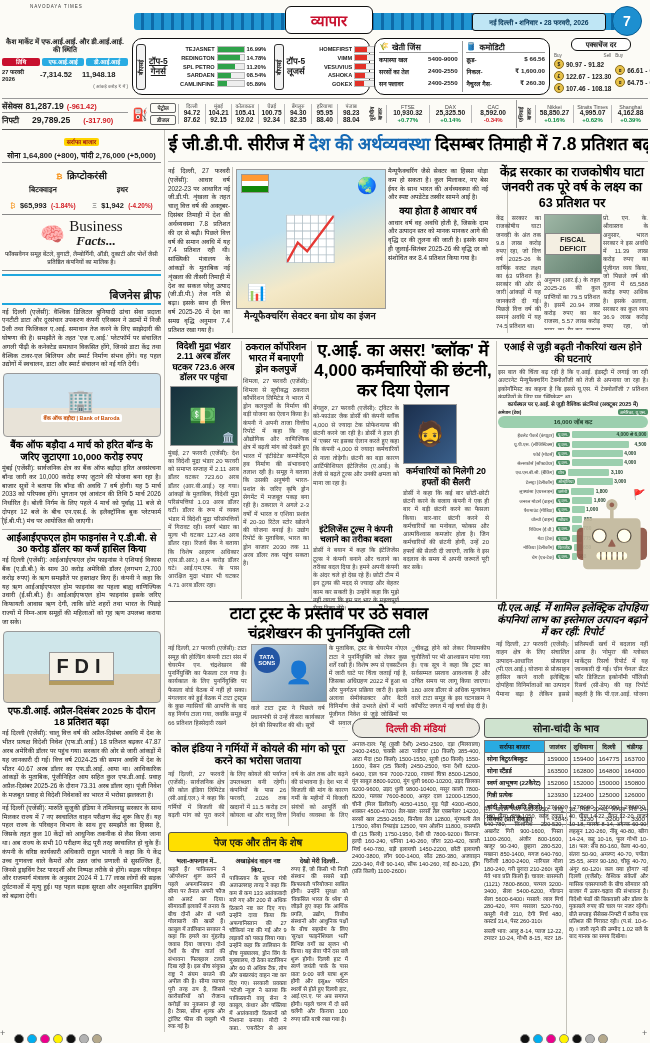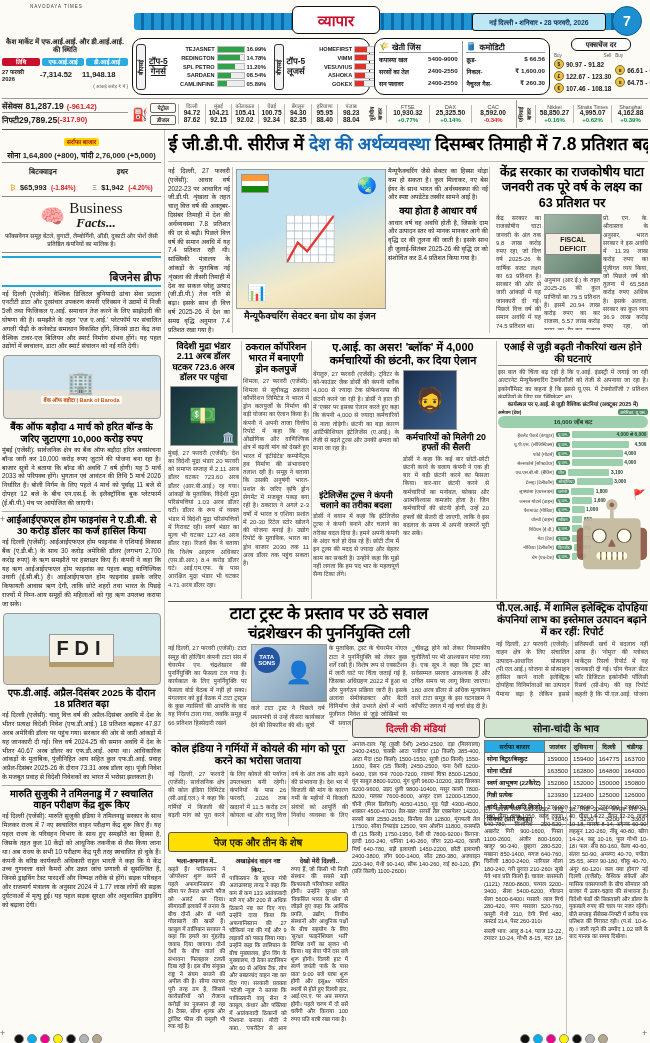--- a/index.html
+++ b/index.html
@@ -42,21 +42,21 @@
   .regdot{width:8px;height:8px;border-radius:50%;display:inline-block;margin-right:3px;}
 </style>
 </head>
 <body>
 
 <div class="page">
 
   <div class="abs" style="left:4px;top:4px;width:642px;height:32px;">
     <div class="abs" style="left:130px;top:9px;width:505px;height:17px;border-radius:3px;background:repeating-linear-gradient(90deg,#2196d3 0 7px,#0d6aa8 7px 10px);"></div>
     <div class="abs" style="left:26px;top:0px;font-size:4.5px;letter-spacing:1px;color:#333;">NAVODAYA TIMES</div>
-    <div class="abs" style="left:288px;top:2px;width:86px;height:26px;background:#fff;border:1.6px solid #111;border-radius:6px;display:flex;align-items:center;justify-content:center;">
+    <div class="abs" style="left:281px;top:2px;width:86px;height:26px;background:#fff;border:1.6px solid #111;border-radius:6px;display:flex;align-items:center;justify-content:center;">
       <span style="color:#c8102e;font-weight:bold;font-size:15px;">व्यापार</span>
     </div>
     <div class="abs" style="left:468px;top:9px;width:132px;height:16px;background:#bfe6f5;border:1px solid #111;border-radius:3px;display:flex;align-items:center;justify-content:center;">
       <span style="font-size:6.8px;font-weight:bold;color:#0a3a5c;">नई दिल्ली • शनिवार • 28 फरवरी, 2026</span>
     </div>
     <div class="abs" style="left:608px;top:2px;width:28px;height:28px;background:#1d8fd0;border:1.5px solid #0b5e93;border-radius:50%;display:flex;align-items:center;justify-content:center;">
       <span style="color:#fff;font-weight:bold;font-size:14px;">7</span>
     </div>
   </div>
 
@@ -254,21 +254,21 @@
     </div>
   </div>
 
   <div class="abs" style="left:2px;top:98px;width:646px;height:30px;border-top:1px solid #999;border-bottom:1.4px solid #555;">
     <div class="abs" style="left:0;top:0;width:126px;height:30px;">
       <div style="border-bottom:0.8px solid #999;display:flex;gap:3px;align-items:baseline;padding:1px 0;">
         <span style="font-weight:bold;font-size:8px;">सेंसेक्स</span>
         <span style="font-weight:bold;font-size:8.6px;">81,287.19</span>
         <span class="red" style="font-size:7.4px;font-weight:bold;">(-961.42)</span>
       </div>
-      <div style="display:flex;gap:0;align-items:center;padding:1px 0;">
+      <div style="display:flex;gap:13px;align-items:flex-end;padding:1px 0;">
         <span style="font-weight:bold;font-size:8px;">निफ्टी</span>
         <span style="font-weight:bold;font-size:8.6px;">29,789.25</span>
         <span class="red" style="font-size:7.4px;font-weight:bold;">(-317.90)</span>
       </div>
     </div>
     <div class="abs" style="left:130px;top:1px;width:232px;height:28px;display:flex;align-items:center;gap:2px;">
       <span style="font-size:13px;">⛽</span>
       <div style="width:26px;text-align:center;">
         <div style="font-size:5.6px;font-weight:bold;border:0.7px solid #666;border-radius:2px;margin-bottom:2px;">पेट्रोल</div>
         <div style="font-size:5.6px;font-weight:bold;border:0.7px solid #666;border-radius:2px;">डीजल</div>
@@ -352,20 +352,22 @@
         </div>
     </div>
   </div>
 
   <div class="abs sep" style="left:2px;top:130px;width:163px;height:902px;padding-right:3px;box-sizing:border-box;">
     <div style="text-align:center;">
       <span class="chip" style="background:#ffd400;color:#a01218;">सर्राफा बाजार</span>
       <div style="font-size:7.6px;font-weight:bold;border-bottom:1px solid #888;padding:2px 0;">सोना 1,64,800 (+800), चांदी 2,76,000 (+5,000)</div>
     </div>
     <div style="border-bottom:1px solid #888;padding:2px 0;text-align:center;">
+      <div><span style="color:#f7931a;font-weight:bold;font-size:8px;">₿</span>
+        <span style="font-weight:bold;font-size:9.5px;">क्रिप्टोकरंसी</span></div>
       <div style="display:flex;justify-content:space-around;margin-top:1px;">
         <div>
           <div style="font-size:7.4px;font-weight:bold;">बिटक्वाइन</div>
           <span style="color:#f7931a;font-size:7px;">₿</span>
           <span style="font-size:7.4px;font-weight:bold;">$65,993</span>
           <span class="red" style="font-size:6.4px;font-weight:bold;">(-1.84%)</span>
         </div>
         <div>
           <div style="font-size:7.4px;font-weight:bold;">इथर</div>
           <span style="color:#555;font-size:7px;">Ξ</span>
@@ -405,21 +407,20 @@
       <div class="tiny">नई दिल्ली (एजेंसी): आईआईएफएल होम फाइनांस ने एशियाई विकास बैंक (ए.डी.बी.) के साथ 30 करोड़ अमेरिकी डॉलर (लगभग 2,700 करोड़ रुपए) के ऋण समझौते पर हस्ताक्षर किए हैं। कंपनी ने कहा कि यह ऋण आईआईएफएल होम फाइनांस का पहला बाह्य वाणिज्यिक उधारी (ई.सी.बी.) है। आईआईएफएल होम फाइनांस इसके जरिए किफायती आवास ऋण देगी, ताकि छोटे शहरों तथा भारत के पिछड़े राज्यों में निम्न-आय समूहों की महिलाओं को गृह ऋण उपलब्ध कराया जा सके।</div>
     </div>
     <div class="imgph" style="width:156px;height:70px;margin:4px auto 2px;background:linear-gradient(180deg,#cfe6ea 0 60%,#d9cdb5 60% 100%);border-radius:4px;gap:6px;">
       <span style="font-size:20px;font-weight:bold;letter-spacing:6px;color:#222;background:#f6f2e8;border:1px solid #999;padding:2px 6px;box-shadow:0 4px 0 #b49b5e;">FDI</span>
     </div>
     <div>
       <div class="story-h" style="font-size:9.6px;text-align:center;margin:2px 0;">एफ.डी.आई. अप्रैल-दिसंबर 2025 के दौरान 18 प्रतिशत बढ़ा</div>
       <div class="tiny">नई दिल्ली (एजेंसी): चालू वित्त वर्ष की अप्रैल-दिसंबर अवधि में देश के भीतर प्रत्यक्ष विदेशी निवेश (एफ.डी.आई.) 18 प्रतिशत बढ़कर 47.87 अरब अमेरिकी डॉलर पर पहुंच गया। सरकार की ओर से जारी आंकड़ों में यह जानकारी दी गई। वित्त वर्ष 2024-25 की समान अवधि में देश के भीतर 40.67 अरब डॉलर का एफ.डी.आई. आया था। आधिकारिक आंकड़ों के मुताबिक, पूंजीनिहित आय सहित कुल एफ.डी.आई. प्रवाह अप्रैल-दिसंबर 2025-26 के दौरान 73.31 अरब डॉलर रहा। पूंजी निवेश के मजबूत प्रवाह से विदेशी निवेशकों का भारत में भरोसा झलकता है।</div>
     </div>
     <div style="border-top:0.8px solid #aaa;margin-top:3px;">
-      <div class="story-h" style="font-size:9.6px;text-align:center;margin:2px 0;">मारुति सुजुकी ने तमिलनाडु में 7 स्वचालित वाहन परीक्षण केंद्र शुरू किए</div>
       <div class="tiny">नई दिल्ली (एजेंसी): मारुति सुजुकी इंडिया ने तमिलनाडु सरकार के साथ मिलकर राज्य में 7 नए स्वचालित वाहन परीक्षण केंद्र शुरू किए हैं। यह पहल राज्य के परिवहन विभाग के साथ हुए समझौते का हिस्सा है, जिसके तहत कुल 10 केंद्रों को आधुनिक तकनीक से लैस किया जाना था। अब राज्य के सभी 10 परीक्षण केंद्र पूरी तरह स्वचालित हो चुके हैं। कंपनी के वरिष्ठ कार्यकारी अधिकारी राहुल भारती ने कहा कि ये केंद्र उच्च गुणवत्ता वाले कैमरों और उन्नत जांच प्रणाली से सुसज्जित हैं, जिनसे ड्राइविंग टैस्ट पारदर्शी और निष्पक्ष तरीके से होंगे। सड़क परिवहन और राजमार्ग मंत्रालय के अनुसार 2024 में 1.77 लाख लोगों की सड़क दुर्घटनाओं में मृत्यु हुई। यह पहल सड़क सुरक्षा और अनुशासित ड्राइविंग को बढ़ावा देगी।</div>
     </div>
   </div>
 
   <div class="abs" style="left:168px;top:127px;width:480px;height:34px;display:flex;align-items:center;justify-content:center;white-space:nowrap;overflow:hidden;border-bottom:0.8px solid #bbb;">
     <span class="story-h" style="font-size:17.5px;">
       <span>नई जी.डी.पी. सीरीज में </span><span class="blue">देश की अर्थव्यवस्था</span><span> दिसम्बर तिमाही में 7.8 प्रतिशत बढ़ी</span>
     </span>
   </div>
 
@@ -427,21 +428,21 @@
     <div class="abs tiny sep" style="left:0;top:2px;width:62px;height:166px;overflow:hidden;padding-right:2px;">नई दिल्ली, 27 फरवरी (एजेंसी): आधार वर्ष 2022-23 पर आधारित नई जी.डी.पी. शृंखला के तहत चालू वित्त वर्ष की अक्तूबर-दिसंबर तिमाही में देश की अर्थव्यवस्था 7.8 प्रतिशत की दर से बढ़ी। पिछले वित्त वर्ष की समान अवधि में यह 7.4 प्रतिशत रही थी। सांख्यिकी मंत्रालय के आंकड़ों के मुताबिक नई शृंखला की तीसरी तिमाही में देश का सकल घरेलू उत्पाद (जी.डी.पी.) तेज गति से बढ़ा। इसके साथ ही वित्त वर्ष 2025-26 में देश का समग्र वृद्धि अनुमान 7.4 प्रतिशत रखा गया है।</div>
     <div class="abs" style="left:68px;top:4px;width:148px;height:160px;">
       <div class="imgph" style="width:148px;height:138px;background:linear-gradient(160deg,#bfe0ef 0 40%,#f4e9c8 70%,#e9d7a8 100%);flex-direction:column;">
         <div style="position:absolute;left:4px;top:4px;width:26px;height:17px;background:linear-gradient(180deg,#ff9933 0 33%,#fff 33% 66%,#138808 66% 100%);border:0.6px solid #999;"></div>
         <span style="font-size:44px;">📈</span>
         <span style="font-size:16px;position:absolute;left:10px;bottom:6px;">📊</span>
         <span style="font-size:16px;position:absolute;right:8px;top:6px;">🌏</span>
       </div>
       <div class="cap" style="margin-top:2px;">मैन्यूफैक्चरिंग सेक्टर बना ग्रोथ का इंजन</div>
     </div>
-    <div class="abs sep" style="left:220px;top:2px;width:100px;height:166px;padding-right:1px;overflow:hidden;">
+    <div class="abs sep" style="left:220px;top:2px;width:100px;height:166px;padding-right:19px;overflow:hidden;">
       <div class="tiny">मैन्यूफैक्चरिंग जैसे सेक्टर का हिस्सा थोड़ा कम हो सकता है। कुल मिलाकर, नए बेस ईयर के साथ भारत की अर्थव्यवस्था की नई और स्पष्ट अपडेटेड तस्वीर सामने आई है।</div>
       <div class="story-h" style="font-size:9.6px;text-align:center;margin:3px 0 2px;">क्या होता है आधार वर्ष</div>
       <div class="tiny">आधार वर्ष वह अवधि होती है, जिसके दाम और उत्पादन स्तर को मानक मानकर आगे की वृद्धि दर की तुलना की जाती है। इसके साथ ही जुलाई-सितंबर 2025-26 की वृद्धि दर को संशोधित कर 8.4 प्रतिशत किया गया है।</div>
     </div>
     <div class="abs" style="left:328px;top:0;width:152px;height:170px;">
       <div class="story-h" style="font-size:12.6px;text-align:center;line-height:1.22;">केंद्र सरकार का राजकोषीय घाटा जनवरी तक पूरे वर्ष के लक्ष्य का 63 प्रतिशत पर</div>
       <div style="display:flex;gap:3px;margin-top:3px;">
         <div class="tiny2" style="width:46px;height:116px;overflow:hidden;">केंद्र सरकार का राजकोषीय घाटा जनवरी के अंत तक 9.8 लाख करोड़ रुपए रहा, जो वित्त वर्ष 2025-26 के वार्षिक बजट लक्ष्य का 63 प्रतिशत है। सरकार की ओर से जारी आंकड़ों में यह जानकारी दी गई। पिछले वित्त वर्ष की समान अवधि में यह 74.5 प्रतिशत था।</div>
         <div style="width:56px;">
           <div class="imgph" style="width:56px;height:58px;background:linear-gradient(135deg,#9fb7a6,#5f7d6c);">
@@ -464,21 +465,21 @@
       </div>
       <div class="tiny2" style="height:148px;overflow:hidden;">मुंबई, 27 फरवरी (एजेंसी): देश का विदेशी मुद्रा भंडार 20 फरवरी को समाप्त सप्ताह में 2.11 अरब डॉलर घटकर 723.60 अरब डॉलर (आर.बी.आई.) रह गया। आंकड़ों के मुताबिक, विदेशी मुद्रा परिसंपत्तियां 1.03 अरब डॉलर घटीं। डॉलर के रूप में व्यक्त भंडार में बिदेशी मुद्रा परिसंपत्तियों में गिरावट रही। स्वर्ण भंडार का मूल्य भी घटकर 127.48 अरब डॉलर रहा। रिजर्व बैंक ने बताया कि विशेष आहरण अधिकार (एस.डी.आर.) 8.4 करोड़ डॉलर घटे। आई.एम.एफ. के पास आरक्षित मुद्रा भंडार भी घटकर 4.71 अरब डॉलर रहा।</div>
     </div>
 
     <div class="abs sep" style="left:75px;top:0;width:66px;height:258px;padding-right:2px;">
       <div class="story-h" style="font-size:9.4px;text-align:center;">ठकराल कॉर्पोरेशन भारत में बनाएगी ड्रोन कलपुर्जे</div>
       <div class="tiny2" style="height:212px;overflow:hidden;margin-top:3px;">शिमला, 27 फरवरी (एजेंसी): शिमला से सूचीबद्ध ठकराल कॉर्पोरेशन लिमिटेड ने भारत में ड्रोन कलपुर्जों के निर्माण की बड़ी योजना का ऐलान किया है। कंपनी ने अपनी ताजा वित्तीय रिपोर्ट में कहा कि वह औद्योगिक और वाणिज्यिक क्षेत्र में बढ़ती मांग को देखते हुए भारत में 'इंटीग्रेटेड' कम्पोनैंट्स हब निर्माण की संभावनाएं तलाश रही है। समूह ने बताया कि उसकी अनुषंगी भारत-प्रशांत के जरिए कृषि ड्रोन सेगमेंट में मजबूत पकड़ बना रही है। ठकराल ने अगले 2-3 वर्षों में भारत व एशिया प्रशांत में 20-30 रिटेल स्टोर खोलने की योजना बनाई है। उद्योग रिपोर्ट के मुताबिक, भारत का ड्रोन बाजार 2030 तक 11 अरब डॉलर तक पहुंच सकता है।</div>
     </div>
 
     <div class="abs sep" style="left:145px;top:0;width:180px;height:258px;padding-right:3px;">
-      <div class="story-h" style="font-size:11px;text-align:center;">ए.आई. का असर! 'ब्लॉक' में 4,000 कर्मचारियों की छंटनी, कर दिया ऐलान</div>
+      <div class="story-h" style="font-size:17px;text-align:center;">ए.आई. का असर! 'ब्लॉक' में 4,000 कर्मचारियों की छंटनी, कर दिया ऐलान</div>
       <div style="display:flex;gap:4px;margin-top:3px;">
         <div style="width:86px;">
           <div class="tiny2" style="height:118px;overflow:hidden;">बेंगलुरु, 27 फरवरी (एजेंसी): ट्विटर के को-फाउंडर जैक डोर्सी की कंपनी ब्लॉक 4,000 से ज्यादा टेक प्रोफेशनल्स की छंटनी करने जा रही है। डोर्सी ने हाल ही में 'एक्स' पर इसका ऐलान करते हुए कहा कि कंपनी 4,000 से ज्यादा कर्मचारियों से नाता तोड़ेगी। छंटनी का बड़ा कारण आर्टिफीशियल इंटेलिजेंस (ए.आई.) के तेजी से बढ़ते टूल्स और उनकी क्षमता को माना जा रहा है।</div>
           <div class="story-h" style="font-size:8.6px;text-align:center;margin:2px 0;">इंटेलिजेंस टूल्स ने कंपनी चलाने का तरीका बदला</div>
           <div class="tiny2" style="height:88px;overflow:hidden;">डोर्सी ने बयान में कहा कि इंटेलिजेंस टूल्स ने कंपनी बनाने और चलाने का तरीका बदल दिया है। हमने अपनी कंपनी के अंदर चले हो देख रहे हैं। छोटी टीम में इन टूल्स की मदद से ज्यादा और बेहतर काम कर सकती है। उन्होंने कहा कि मुझे नहीं लगता कि हम पद भार के महत्वपूर्ण सैन्य टिका लेंगे।</div>
         </div>
         <div style="width:86px;">
           <div class="imgph" style="width:52px;height:58px;float:left;margin:0 3px 2px 0;background:linear-gradient(135deg,#1b2f4d,#3a5f8a);">
             <span style="font-size:24px;">🧔</span>
           </div>
@@ -629,21 +630,21 @@
           <span style="font-size:22px;margin-left:20px;">👤</span>
         </div>
         <div class="tiny2" style="height:26px;overflow:hidden;margin-top:2px;"> वाले टाटा ट्रस्ट ने पिछले वर्ष प्रधानमंत्री से उन्हें तीसरा कार्यकाल देने की सिफारिश की थी। सूत्रों</div>
       </div>
       <div class="tiny2" style="flex:1;height:84px;overflow:hidden;"> के मुताबिक, ट्रस्ट के चेयरमैन नोएल टाटा ने पुनर्नियुक्ति को लेकर कुछ शर्तें रखी हैं। विशेष रूप से एक्सटैंशन में जारी घाटे पर चिंता जताई गई है, जिसका अधिग्रहण 2022 में हुआ था और पुनर्गठन प्रक्रिया जारी है। इसके अलावा सेमीकंडक्टर और बैटरी विनिर्माण जैसे उभरते क्षेत्रों में भारी पूंजीगत निवेश से जुड़े जोखिमों पर भी सवाल उठाए गए हैं। निदेशक मंडल में टाटा संस के संबंधित स</div>
       <div class="tiny2" style="flex:1;height:84px;overflow:hidden;">ूचीबद्ध होने को लेकर नियामकीय चुनौतियों पर भी आश्वासन मांगा गया है। एक सूत्र ने कहा कि ट्रस्ट का सर्वसम्मत प्रस्ताव आवश्यक है और उचित समय पर लागू किया जाएगा। 180 अरब डॉलर से अधिक मूल्यांकन वाले टाटा समूह के इस घटनाक्रम ने कॉर्पोरेट जगत में नई चर्चा छेड़ दी है।</div>
     </div>
   </div>
 
   <div class="abs" style="left:496px;top:602px;width:152px;height:112px;">
-    <div class="story-h" style="font-size:10.2px;text-align:center;">पी.एल.आई. में शामिल इलेक्ट्रिक दोपहिया कंपनियां लाभ का इस्तेमाल उत्पादन बढ़ाने में कर रहीं: रिपोर्ट</div>
+    <div class="story-h" style="font-size:10.2px;text-align:center;font-style:italic;">पी.एल.आई. में शामिल इलेक्ट्रिक दोपहिया कंपनियां लाभ का इस्तेमाल उत्पादन बढ़ाने में कर रहीं: रिपोर्ट</div>
     <div class="tiny2 colrule" style="column-count:2;column-gap:5px;height:62px;overflow:hidden;margin-top:2px;">नई दिल्ली, 27 फरवरी (एजेंसी): वाहन क्षेत्र के लिए संचालित उत्पादन-आधारित प्रोत्साहन (पी.एल.आई.) योजना से प्रोत्साहन हासिल करने वाली इलेक्ट्रिक दोपहिया विनिर्माताओं का उत्पादन पैमाना बढ़ा है लेकिन इससे प्रतिस्पर्धी खर्च में बदलाव नहीं आया है। 'नोमुरा' की ग्लोबल मार्केट्स रिसर्च रिपोर्ट में यह जानकारी दी गई। 'ग्रीन चैनल' सैंटर फॉर डिजिटल इकोनॉमी पॉलिसी रिसर्च (सी-डेप) की यह रिपोर्ट कहती है कि पी.एल.आई. योजना के दायरे में शामिल की गई कंपनियों को 13 से 16 प्रतिशत का अनुपालित लाभ मिल रहा है। 2023-24 में 33 प्रतिशत एफ.ए.एम.ई. सब्सिडी हिस्सा था। नए आंकड़े पी.एल.आई. योजना की सफलता के ही संकेत हैं।</div>
   </div>
 
   <div class="abs" style="left:168px;top:740px;width:180px;height:88px;border-top:0.8px solid #999;">
     <div class="story-h" style="font-size:10.4px;text-align:center;margin:2px 0;">कोल इंडिया ने गर्मियों में कोयले की मांग को पूरा करने का भरोसा जताया</div>
     <div class="tiny2 colrule" style="column-count:3;column-gap:5px;height:56px;overflow:hidden;">नई दिल्ली, 27 फरवरी (एजेंसी): सार्वजनिक क्षेत्र की कोल इंडिया लिमिटेड (सी.आई.एल.) ने कहा कि गर्मियों में बिजली की बढ़ती मांग को पूरा करने के लिए कोयले की पर्याप्त उपलब्धता बनी रहेगी। कंपनियों के पास 26 फरवरी, 2026 तक खदानों में 11.5 करोड़ टन कोयला था और चालू वित्त वर्ष के अंत तक और बढ़ने की संभावना है। देश भर में बिजली की मांग के कारण गर्मी के महीनों में बिजली संयंत्रों को आपूर्ति की निर्बाध व्यवस्था के लिए रेलवे के साथ अधिक मात्रा में आवश्यकता होने पर समन्वय किया जा रहा है। बढ़ते तापमान के कारण एयर कंडीशनर, कूलर, पैंखों और सिंचाई पंपों का उपयोग बढ़ जाता है।</div>
   </div>
 
   <div class="abs" style="left:168px;top:832px;width:180px;">
     <div class="secbar" style="background:#ffdf00;border-radius:3px;">पेज एक और तीन के शेष</div>
@@ -657,21 +658,21 @@
         <div style="font-size: 6.4px; font-weight: bold; text-align: center; margin-bottom: 1px;">अखाड़ेबंद वाहन नष्ट किए..</div>
         <div class="dense">पाकिस्तान के सूचना मंत्री अताउल्लाह तारड़ ने कहा कि कम से कम 133 आतंकवादी मारे गए और 200 से अधिक ठिकाने नष्ट कर दिए गए। उन्होंने दावा किया कि अफगानिस्तान की 27 चौकियां नष्ट की गईं और 9 लड़ाकों को पकड़ लिया गया। उन्होंने कहा कि तालिबान के बीच मुख्यालय, ड्रोन विंग के मुख्यालय, दो ठेका बटालियन और 60 से अधिक टैंक, तोप और बख्तरबंद वाहन नष्ट कर दिए गए। सरकारी प्रवक्ता 'पटेजी न्यूज' ने बताया कि पाकिस्तानी वायु सेना ने काबुल, कंधार और पक्तिया में आतंकवादी ठिकानों को निशाना बनाया। मोदी ने कहा.. 'एयरोट्रेन' से आम यात्रियों को व्यापक लाभ मिलेगा। अगले दशक तक यह नैटवर्क और विस्तारित होगा।</div>
       </div>
       <div style="flex: 1 1 0%; overflow: hidden;">
         <div style="font-size: 6.4px; font-weight: bold; text-align: center; margin-bottom: 1px;">देखो मेरी दिल्ली..</div>
         <div class="dense">रुपए हैं, जो किसी भी निजी संस्थान की सबसे बड़ी किफायती परियोजना साबित होगी। उन्होंने सुरक्षा को 'विकसित भारत के ध्येय' से जोड़ते हुए कहा कि आर्थिक प्रगति, उद्योग, वित्तीय संस्थानों और आधुनिक पक्षों के बीच सहयोग के लिए 'सुरक्षा फाइनेंशियल भर्ती' विभिन्न वर्गों का सृजन भी किया। यह सेवा पौने दस बजे शुरू होगी। दिल्ली हाट में स्वर्ण जयंती पार्क के पास प्रातः 9:00 बजे यात्रा शुरू होगी और इसुav पर्यटन स्थलों से होते हुए दिल्ली हाट, आई.एन.ए. पर अब समाप्त होगी। पहले चरण में दो बसें चलेंगी और किराया 100 रुपए प्रति यात्री रखा गया है।</div>
       </div>
     </div>
 
   <div class="abs" style="left:352px;top:718px;width:128px;height:318px;">
-    <div class="secbar" style="color:#c8102e;background:#eceae2;border-radius:3px;">दिल्ली की मंडियां</div>
+    <div class="secbar" style="color:#c8102e;background:#eceae2;border-radius:10px;">दिल्ली की मंडियां</div>
     <div class="dense" style="margin-top:3px;height:294px;overflow:hidden;">अनाज-दाल: गेहूं (कुन्नी देशी) 2450-2500, दड़ा (मिलवाला) 2400-2450, चक्की आटा 'नवोदय' (10 किलो) 385-400, आटा मैदा (50 किलो) 1500-1550, सूजी (50 किलो) 1550-1600, बेसन (35 किलो) 2450-2500, चना देशी 6200-6400, दाल चना 7000-7200, राजमां चित्रा 8500-12500, मूंग साबुत 8800-9200, मूंग धुली 9600-10200, उड़द छिलका 9200-9600, उड़द धुली 9800-10400, मसूर काली 7800-8200, मलका 7600-8000, अरहर दाल 12000-13500, चीनी (मिल डिलीवरी) 4050-4150, गुड़ पेड़ी 4300-4500, शक्कर 4500-4700। तेल-खल: सरसों तेल एक्सपेलर 14200, सरसों खल 2550-2650, बिनौला तेल 12800, मूंगफली तेल 17500, सोया रिफाइंड 12500, पाम ओलीन 11800, वनस्पति घी (15 किलो) 1750-1950, देशी घी 7800-9200। किराना: हल्दी 160-240, धनिया 140-260, जीरा 320-420, काली मिर्च 640-780, बड़ी इलायची 1450-2200, छोटी इलायची 2400-3800, लौंग 900-1400, सौंठ 280-380, अजवाइन 220-340, मेथी 90-140, सौंफ 140-260, राई 80-120, हींग (प्रति किलो) 1100-2600।</div>
   </div>
 
   <div class="abs" style="left:484px;top:718px;width:164px;">
     <div class="secbar" style="background:#cfe3cf;border-radius:3px;">सोना-चांदी के भाव</div>
     <table class="gtable" style="margin-top:2px;">
       <thead>
           <tr>
             <th style="background: rgb(41, 171, 226);">सर्राफा बाजार</th>
             <th>जालंधर</th>

